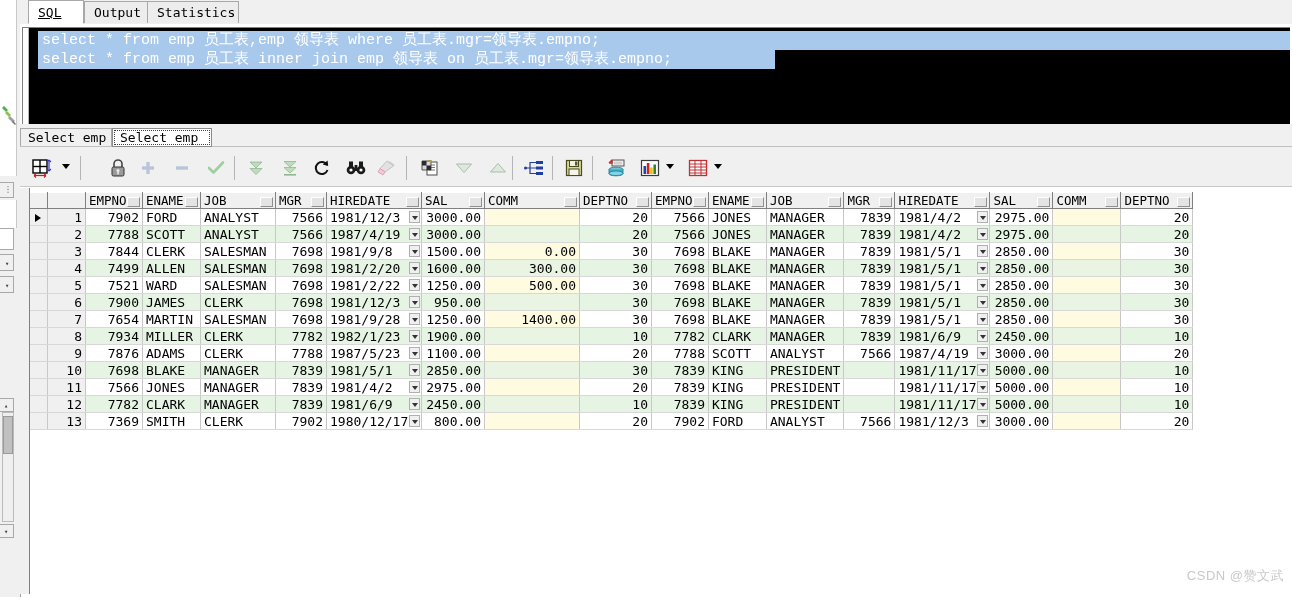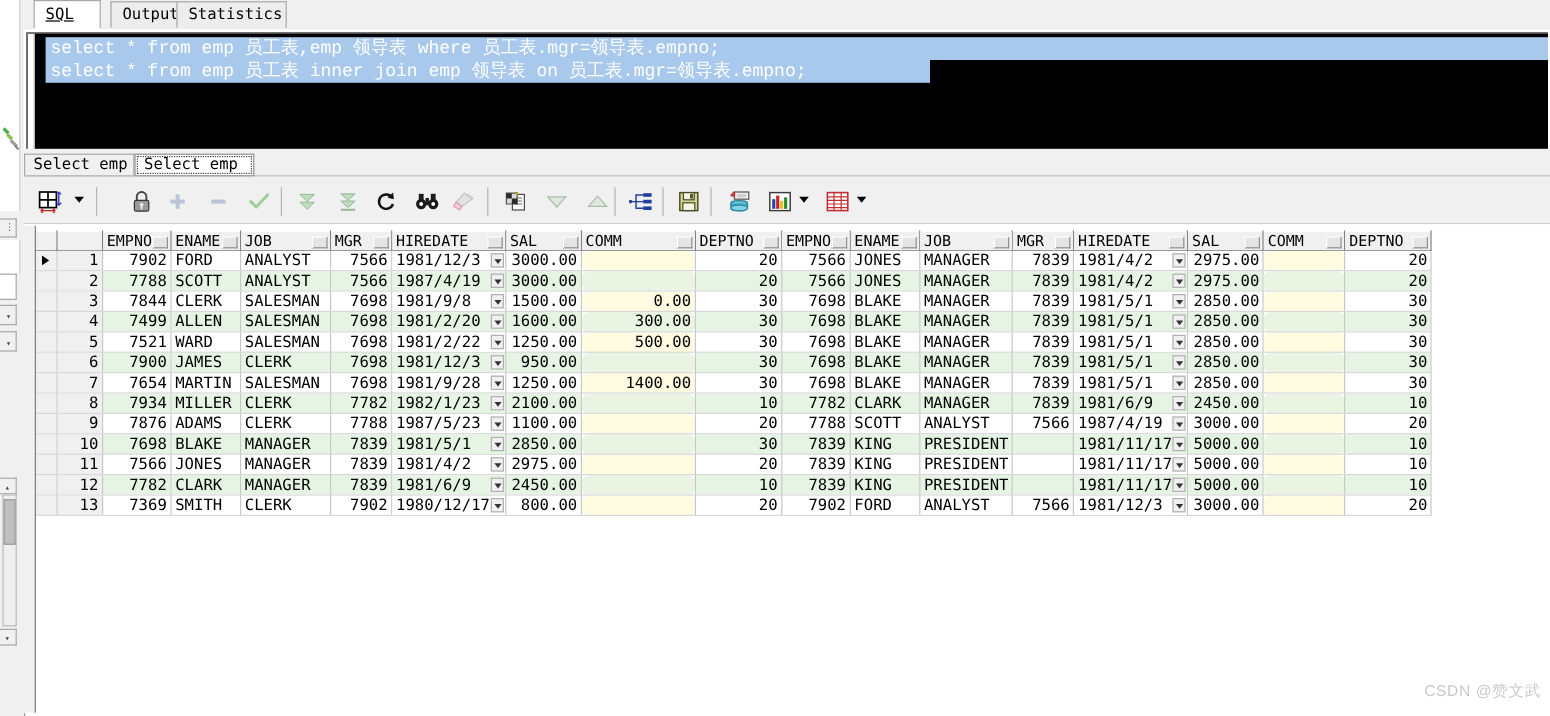--- a/index.html
+++ b/index.html
@@ -226,21 +226,21 @@
     height: 16px;
     padding: 0 3px;
     white-space: nowrap;
     overflow: hidden;
     color: #000;
   }
   tr.odd td  { background: #ffffff; }
   tr.even td { background: #e5f4e3; }
   td.num { text-align: right; }
   td.txt { text-align: left; }
-  td.comm { background: #fffbe0 !important; border-radius: 6px; }
+  td.comm { background: #fffbe0 !important; }
   tr.even td.comm { background: #e9f5e2 !important; padding-left: 44px; }
   td.selcell {
     background: #f0f0f0 !important;
     border-right: 1px solid #808080;
     width: 12px; padding: 0;
     text-align: center;
   }
   td.rownum {
     background: #f0f0f0 !important;
     border-right: 1px solid #808080;
@@ -319,21 +319,21 @@
     <div class="ls-scroll-thumb" style="top:416px; height:38px;"></div>
     <div class="ls-box" style="top:524px; height:14px;">
       <span class="ls-glyph" style="left:4px; top:3px; font-size:7px;">▾</span>
     </div>
   </div>
 
   <div class="tabstrip">
     <div class="tab active" style="left:8px; width:56px;">
       <span>SQL</span>
     </div>
-    <div class="tab" style="left:64px; width:64px;margin-left:8px;">
+    <div class="tab" style="left:64px; width:64px;">
       <span>Output</span>
     </div>
     <div class="tab" style="left:127px; width:92px;">
       <span>Statistics</span>
     </div>
   </div>
 
   <div class="editor-wrap">
     <div class="editor-inner">
       <div class="editor-gutter"></div>
@@ -715,21 +715,21 @@
               <td class="num">30</td>
             </tr>
             <tr class="even">
               <td class="selcell"></td>
               <td class="rownum">8</td>
               <td class="num">7934</td>
               <td class="txt">MILLER</td>
               <td class="txt">CLERK</td>
               <td class="num">7782</td>
               <td class="txt datecell">1982/1/23<span class="date-drop"></span></td>
-              <td class="num">2100.00</td>
+              <td class="num">1900.00</td>
               <td class="num comm"></td>
               <td class="num">10</td>
               <td class="num">7782</td>
               <td class="txt">CLARK</td>
               <td class="txt">MANAGER</td>
               <td class="num">7839</td>
               <td class="txt datecell">1981/6/9<span class="date-drop"></span></td>
               <td class="num">2450.00</td>
               <td class="num comm"></td>
               <td class="num">10</td>

